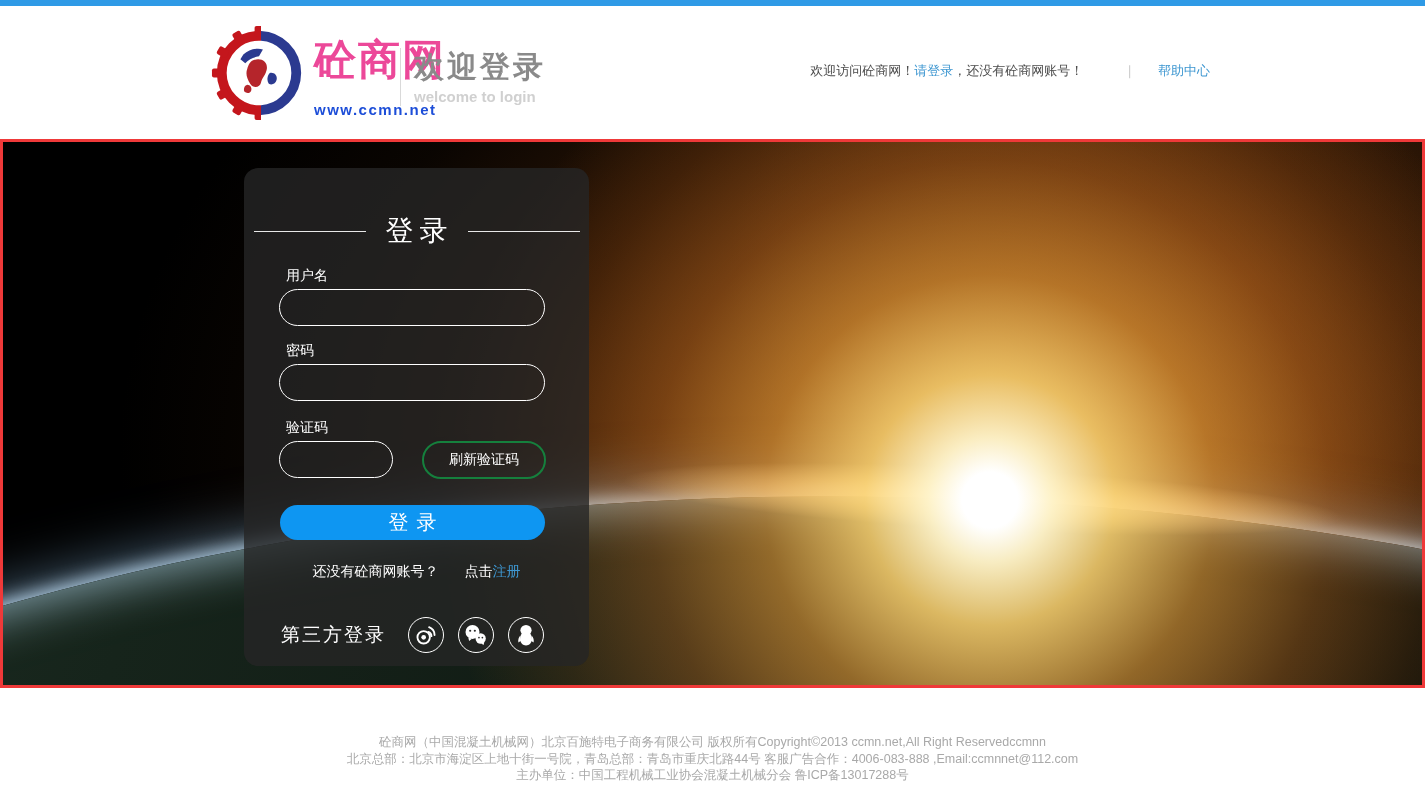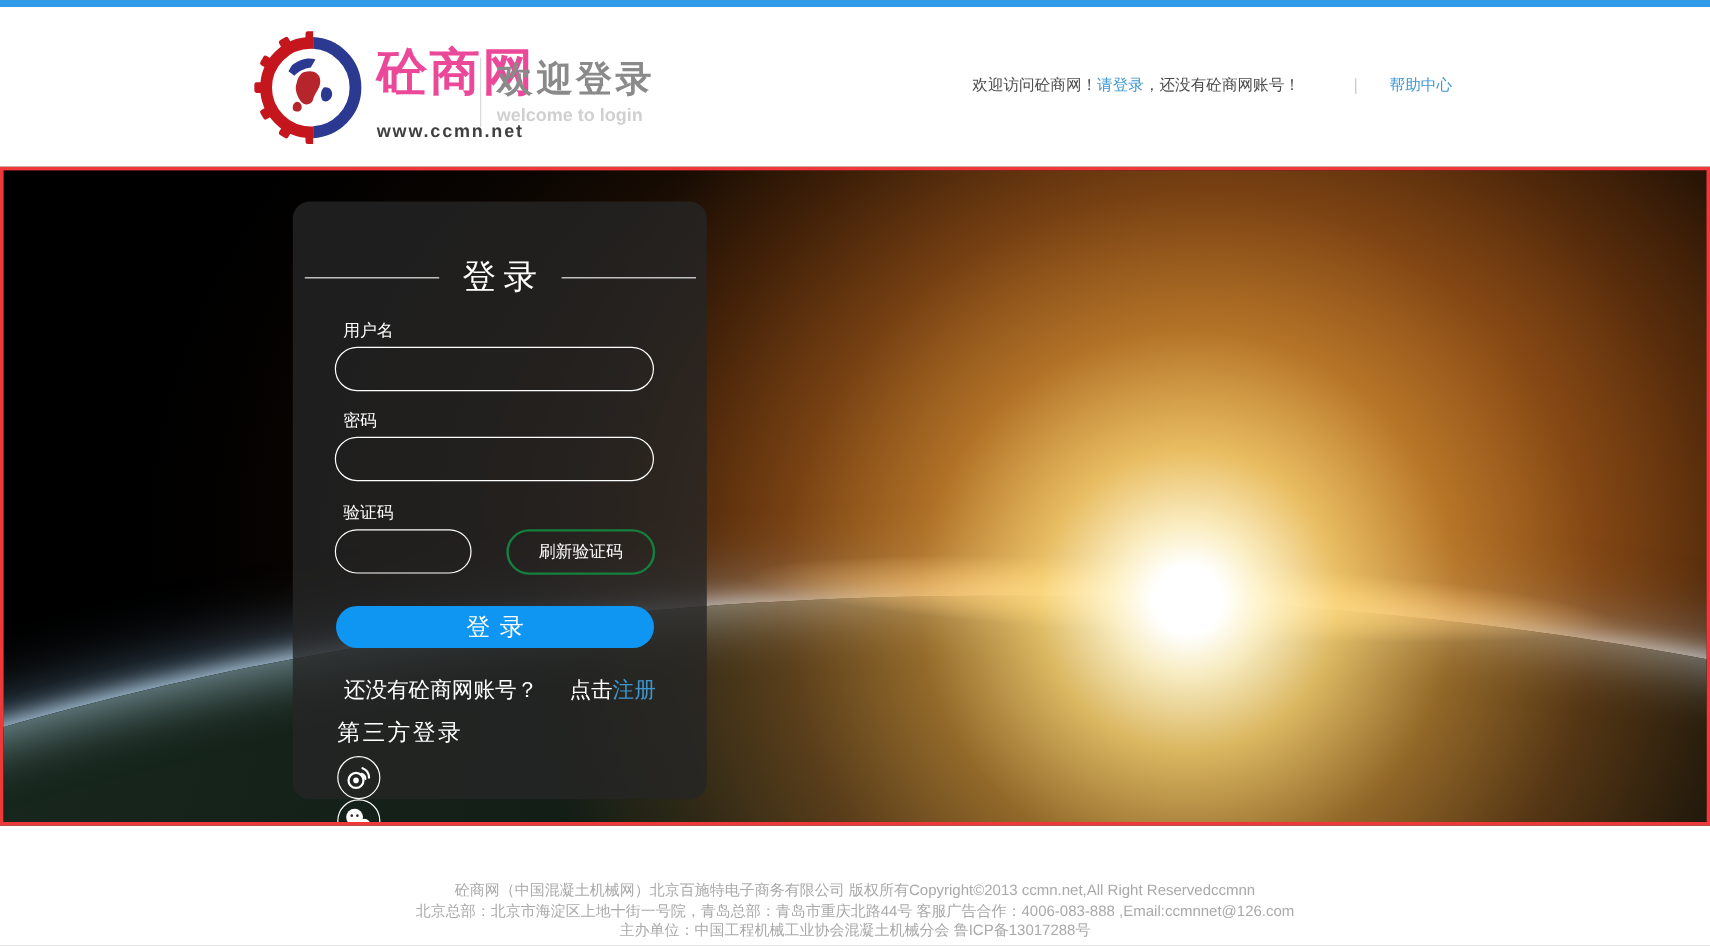--- a/index.html
+++ b/index.html
@@ -8,21 +8,21 @@
 
   
   .topbar { position:absolute; top:0; left:0; width:1425px; height:6px; background:#2f9ae6; }
 
   
   .header { position:absolute; top:6px; left:0; width:1425px; height:133px; background:#fff; }
   .logo-wrap { position:absolute; left:210px; top:18px; display:flex; align-items:center; cursor:pointer; }
   .logo-svg { width:98px; height:98px; display:block; }
   .brand-text { margin-left:6px; padding-top:10px; }
   .brand-cn { font-size:42px; font-weight:bold; color:#ec4899; line-height:44px; letter-spacing:2px; }
-  .brand-domain { font-size:15px; font-weight:bold; color:#404040; letter-spacing:1.5px; margin-top:19px; }
+  .brand-domain { font-size:15px; font-weight:bold; color:#1d4ed8; letter-spacing:1.5px; margin-top:19px; }
   .header-divider { position:absolute; left:400px; top:42px; width:1px; height:58px; background:#d9d9d9; }
   .welcome { position:absolute; left:414px; top:44px;font-weight:bold; }
   .welcome-cn { font-size:30px; color:#8a8a8a; letter-spacing:3px; line-height:34px; }
   .welcome-en { font-size:15px; color:#d0d0d0; margin-top:4px; }
   .header-right { position:absolute; top:56px; right:215px; font-size:13px; color:#4d4d4d; display:flex; align-items:center; white-space:nowrap; }
   .header-right a { text-decoration:none; color:#3e97d1; cursor:pointer; }
   .vbar { color:#bbb; margin:0 22px 0 40px; }
 
   
   .banner { position:absolute; top:139px; left:0; width:1425px; height:549px; border:3px solid #ef3939; background:#000; overflow:hidden;padding-left:36px; }
@@ -48,24 +48,24 @@
   .field-label { position:absolute; left:42px; font-size:14px; color:#fff; }
   .lbl-user { top:99px; } .lbl-pass { top:174px;text-align:right; } .lbl-captcha { top:251px; }
   .txt-input { position:absolute; left:35px; width:266px; height:37px; border:1px solid #fff; border-radius:19px;
     background:transparent; color:#fff; font-size:15px; padding:0 16px; outline:none; }
   .in-user { top:121px; } .in-pass { top:196px; }
   .in-captcha { top:273px; width:114px; }
   .refresh-btn { position:absolute; left:178px; top:273px; width:124px; height:38px; border:2px solid #15803d; border-radius:19px;
     background:transparent; color:#fff; font-size:14px; cursor:pointer; }
   .login-btn { position:absolute; left:36px; top:337px; width:265px; height:35px; border:none; border-radius:18px;
     background:#0e96f2; color:#fff; font-size:20px; letter-spacing:8px; padding-left:8px; cursor:pointer; }
-  .register-row { position:absolute; top:395px; left:0; width:100%; display:flex; justify-content:center; font-size:18px; color:#fff; }
+  .register-row { position:absolute; top:395px; left:0; width:100%; display:flex; justify-content:center; font-size:14px; color:#fff; }
   .register-row .gap { display:inline-block; width:26px; }
   .register-row a { color:#3e97d1; text-decoration:none; cursor:pointer; }
-  .third-row { position:absolute; top:426px; left:37px; display:flex; align-items:flex-start;flex-direction:column; }
+  .third-row { position:absolute; top:449px; left:37px; display:flex; align-items:flex-end; }
   .third-label { font-size:19px; color:#fff; letter-spacing:2px; margin-right:22px; line-height:36px; }
   .sicon { width:36px; height:36px; border:1px solid #fff; border-radius:50%; margin-right:14px;
     display:flex; align-items:center; justify-content:center; cursor:pointer; }
   .sicon svg { display:block; }
 
   
   .footer { position:absolute; top:734px; left:0; width:1425px; text-align:center;
     font-size:12.5px; color:#a9a9a9; line-height:16.5px; }
 </style>
 </head>
@@ -191,17 +191,17 @@
             <path d="M10.8 18.5 c-2.2 2.2-3.4 6.2-2.5 9 l3.2-2.2 z" fill="#fff"></path>
             <path d="M25.2 18.5 c2.2 2.2 3.4 6.2 2.5 9 l-3.2-2.2 z" fill="#fff"></path>
           </svg>
         </span>
       </div>
     </div>
   </div>
 
   <div class="footer">
     <div>砼商网（中国混凝土机械网）北京百施特电子商务有限公司 版权所有Copyright©2013 ccmn.net,All Right Reservedccmnn</div>
-    <div>北京总部：北京市海淀区上地十街一号院，青岛总部：青岛市重庆北路44号 客服广告合作：4006-083-888 ,Email:ccmnnet@126.com</div>
+    <div>北京总部：北京市海淀区上地十街一号院，青岛总部：青岛市重庆北路44号 客服广告合作：4006-083-888 ,Email:ccmnnet@112.com</div>
     <div>主办单位：中国工程机械工业协会混凝土机械分会 鲁ICP备13017288号</div>
   </div>
 
 </div>
 
 </body></html>

